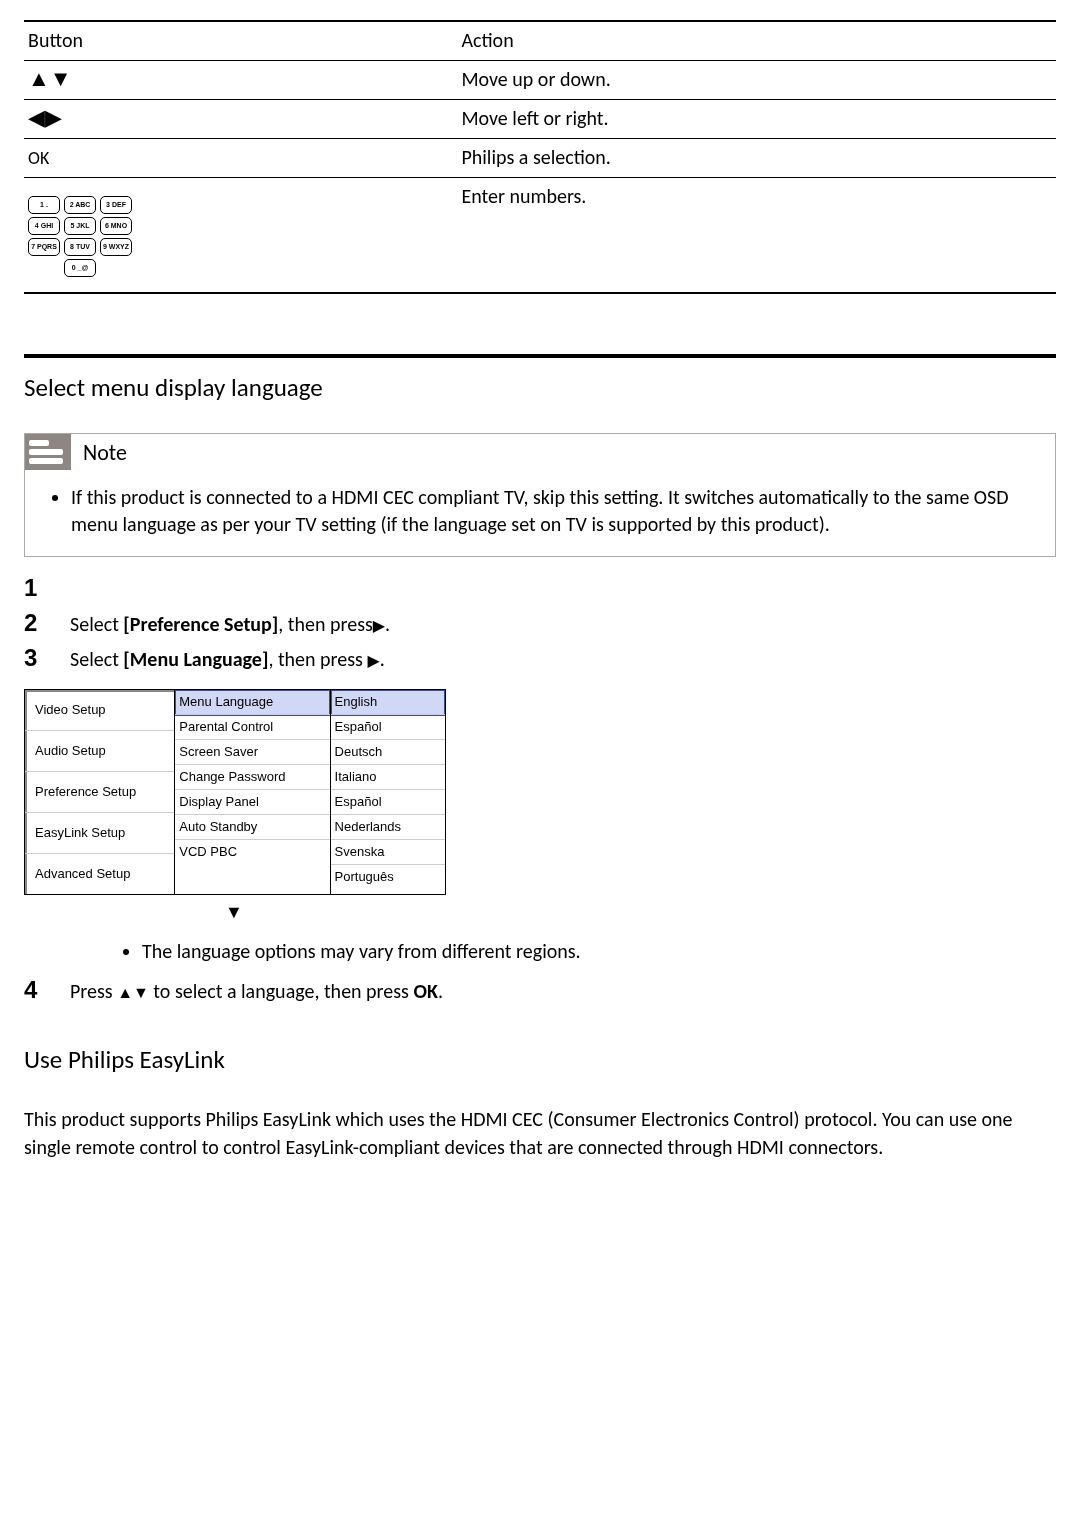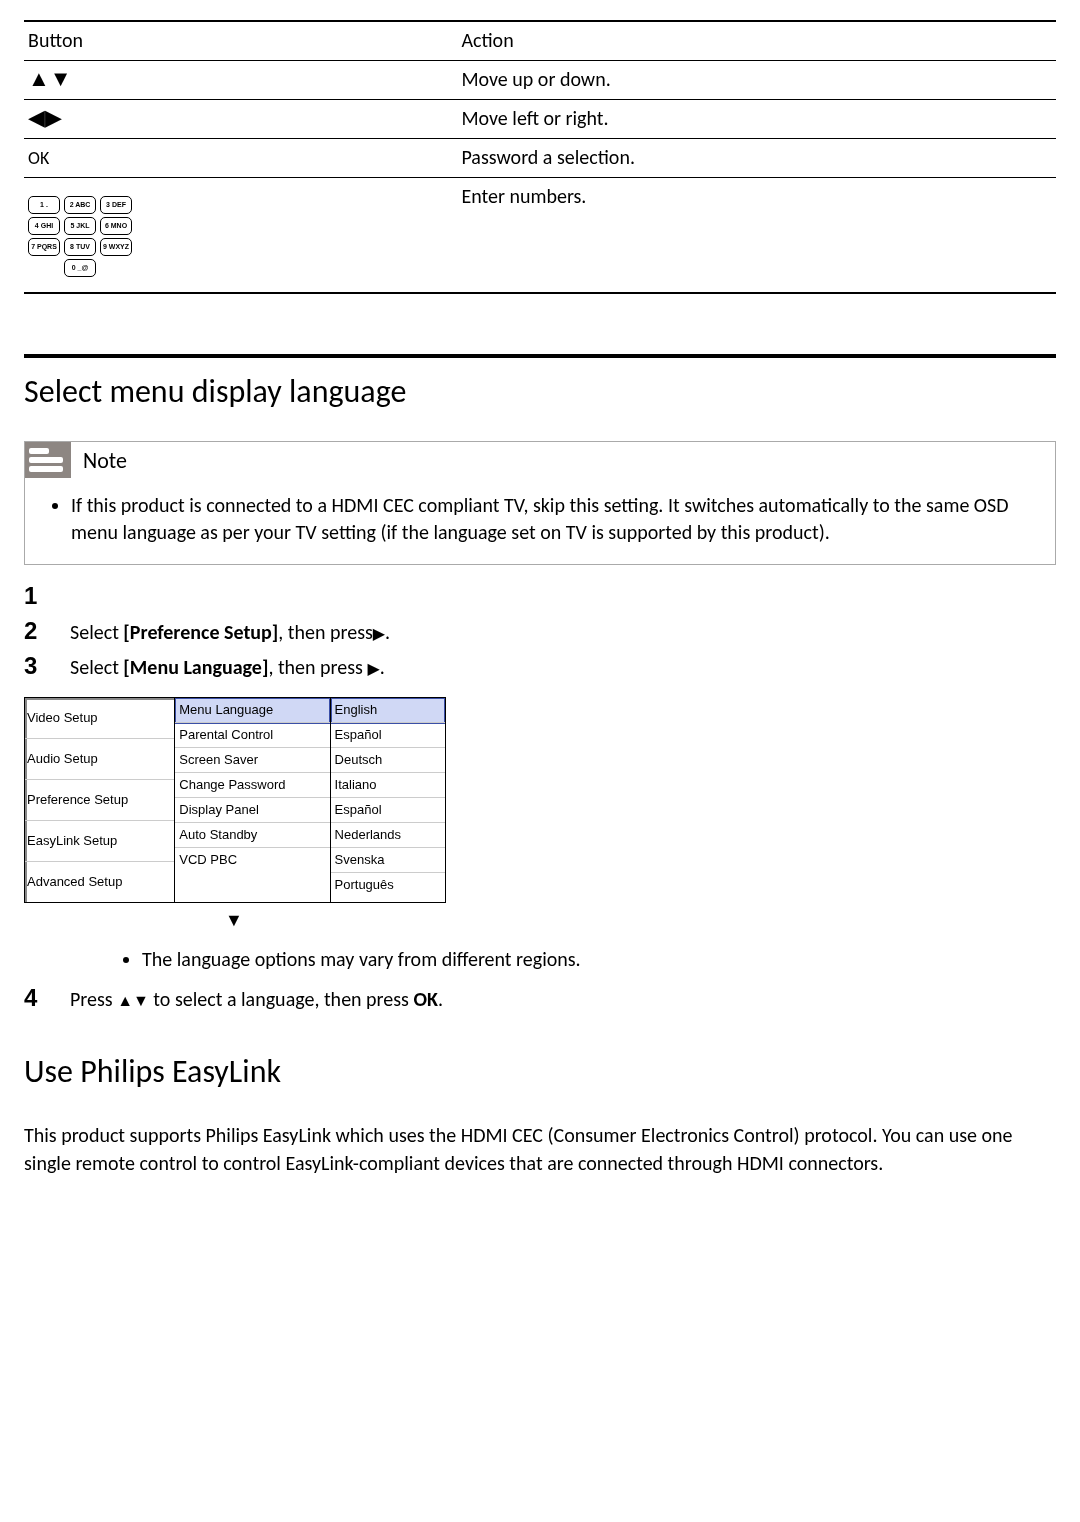--- a/index.html
+++ b/index.html
@@ -51,21 +51,21 @@
     font-family: Arial, sans-serif;
     font-weight: bold;
   }
   .divider-thick {
     border: none;
     border-top: 4px solid #000;
     margin: 60px 0 14px 0;
   }
   h2.section-title {
     font-weight: normal;
-    font-size: 32px;
+    font-size: 25px;
     margin: 0 0 30px 0;
   }
   .note-box {
     border: 1px solid #aaa;
     margin-bottom: 14px;
   }
   .note-header {
     display: flex;
     align-items: center;
     gap: 12px;
@@ -161,21 +161,21 @@
     background: #d0d8f5;
     border: 1.5px solid #3a4fa8;
     position: absolute;
     top: 0; left: 0; right: 0;
     height: 24px;
     z-index: 0;
   }
   .osd-item1 {
     height: 40px;
     line-height: 40px;
-    padding-left: 2px;
+    padding-left: 10px;
     border-bottom: 1px solid #ccc;
   }
   .osd-item1:last-child { border-bottom: none; }
   .osd-item {
     height: 24px;
     line-height: 24px;
     padding-left: 4px;
     border-bottom: 1px solid #ccc;
     position: relative;
     z-index: 1;
@@ -209,21 +209,21 @@
   <tr>
     <td><span class="arrow-set">▲▼</span></td>
     <td>Move up or down.</td>
   </tr>
   <tr>
     <td><span class="arrow-set">◀▶</span></td>
     <td>Move left or right.</td>
   </tr>
   <tr>
     <td><span class="ok-label">OK</span></td>
-    <td>Password a selection.</td>
+    <td>Philips a selection.</td>
   </tr>
   <tr>
     <td style="padding-top:18px;padding-bottom:12px;">
       <div class="keypad">
         <div class="kprow">
           <div class="key">1 .</div>
           <div class="key">2 ABC</div>
           <div class="key">3 DEF</div>
         </div>
         <div class="kprow">

